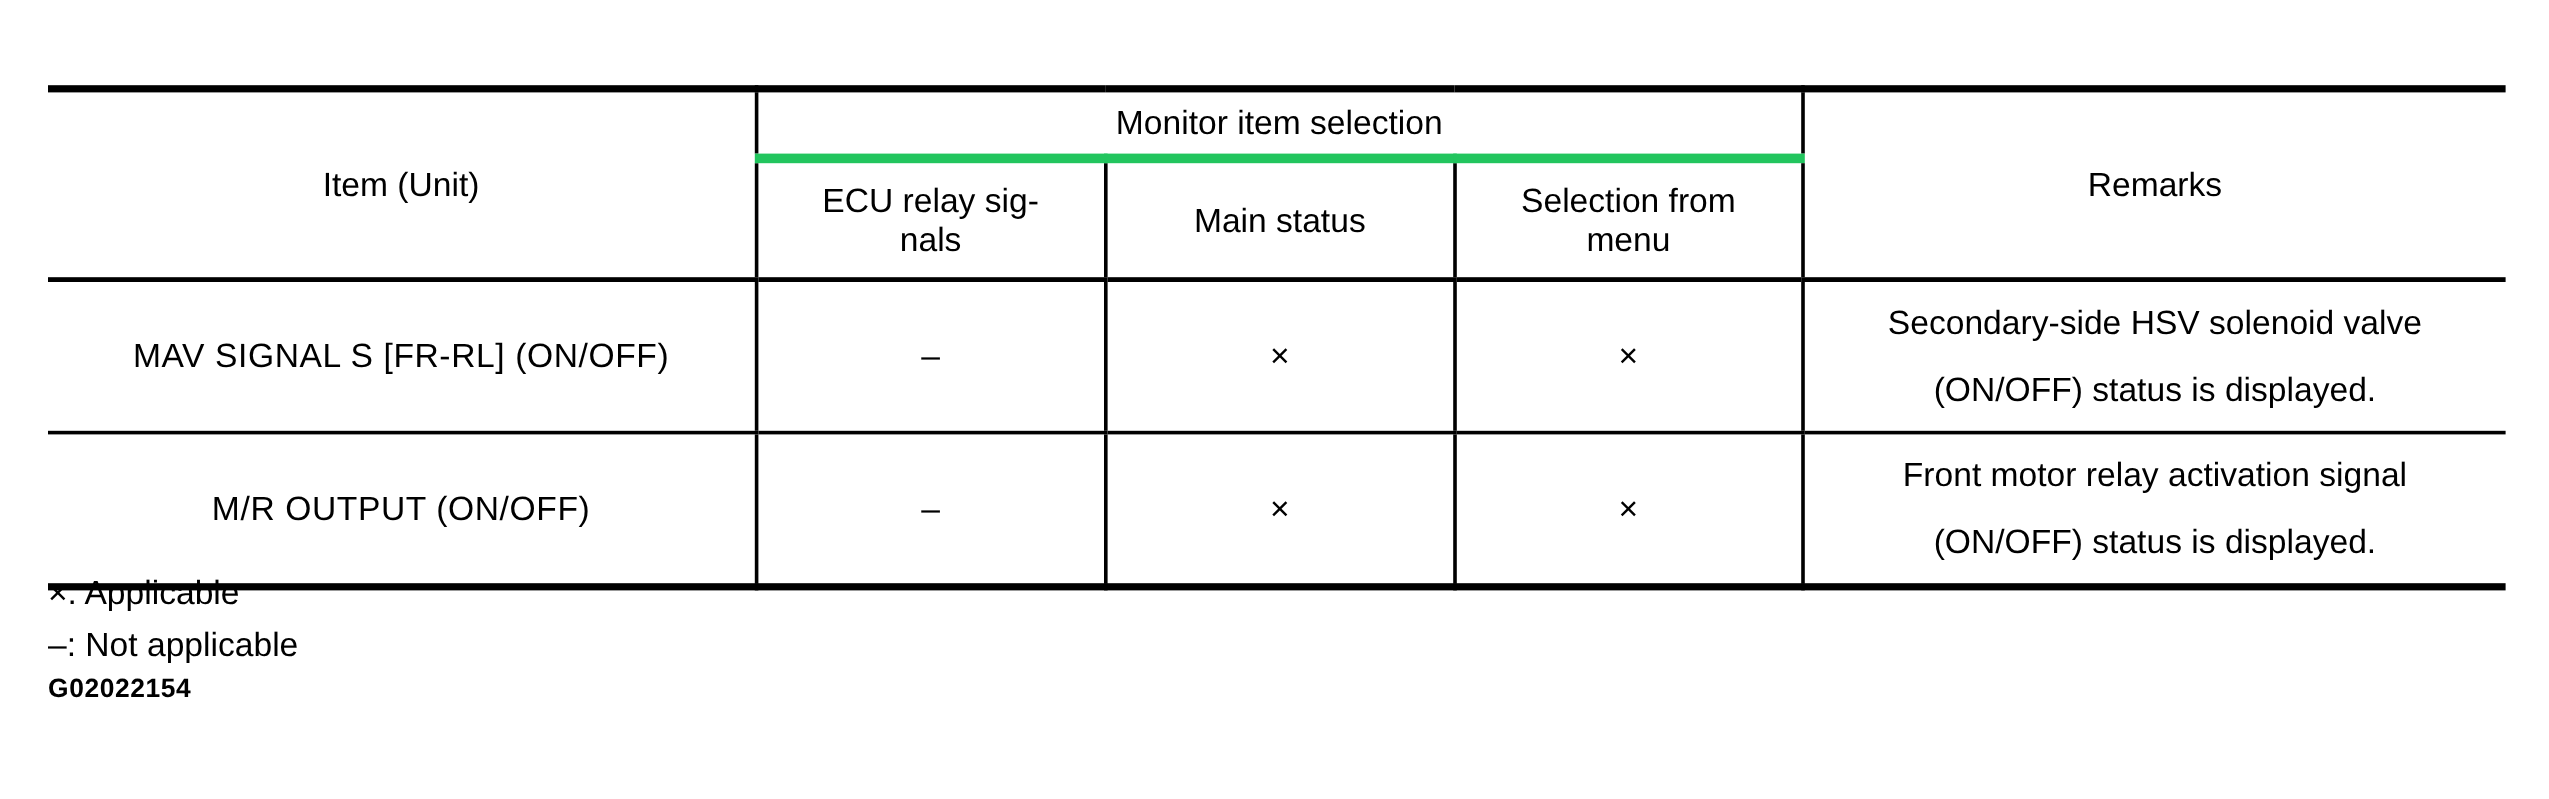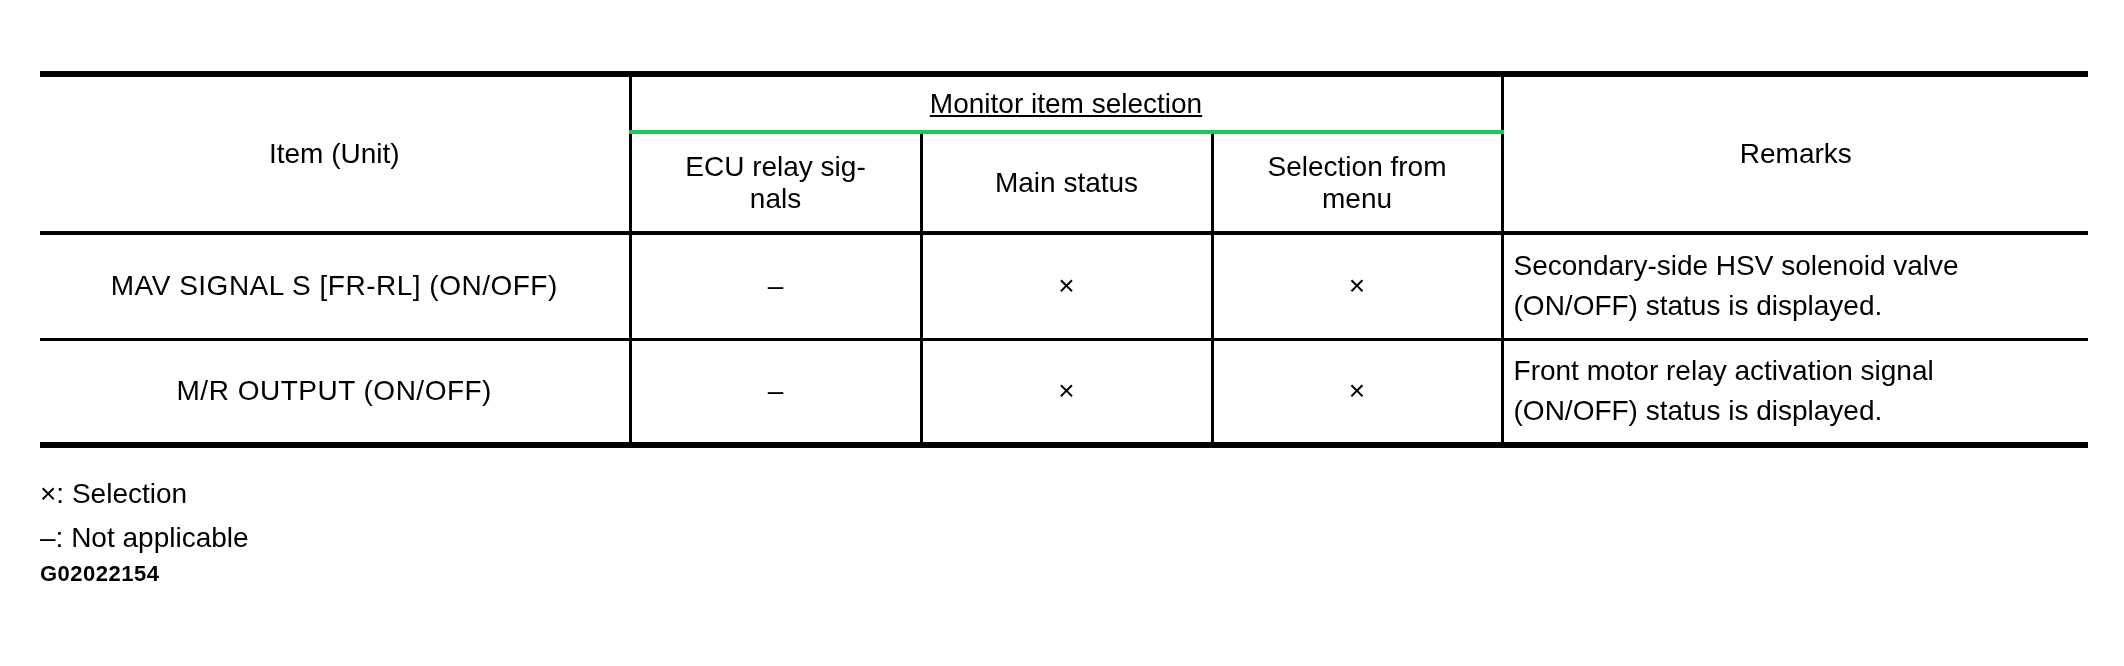--- a/index.html
+++ b/index.html
@@ -29,37 +29,37 @@
   }
   .doc-table th, .doc-table td {
     font-weight: normal;
     padding: 6px 10px;
     vertical-align: middle;
     overflow: hidden;
   }
   
   .v-sep { border-left: 3px solid #000; }
   
-  .monitor-head { border-bottom: 4px solid #22c55e; text-decoration: underline; }
+  .monitor-head { border-bottom: 8px solid #22c55e; }
   .head-body-sep { border-bottom: 4px solid #000; }
   .row-sep td { border-bottom: 3px solid #000; }
   tr.hr1 { height: 58px; }
   tr.hr2 { height: 101px; }
   tr.dr  { height: 106px; }
   .center { text-align: center; }
   .wrap { white-space: pre-line; }
   .item-cell {
     text-align: center;
     padding-left: 16px;
     letter-spacing: 0.5px;
   }
   .remarks-cell {
-    text-align: left;
+    text-align: center;
     padding-left: 14px;
-    line-height: 40px;
+    line-height: 56px;
     white-space: pre-line;
   }
   .mark-cell { text-align: center; }
   .legend {
     position: absolute;
     left: 40px;
     top: 472px;
     font-size: 28px;
     line-height: 44px;
   }
@@ -111,19 +111,19 @@
       <td class="mark-cell v-sep">–</td>
       <td class="mark-cell v-sep">×</td>
       <td class="mark-cell v-sep">×</td>
       <td class="remarks-cell v-sep">Front motor relay activation signal
 (ON/OFF) status is displayed.</td>
     </tr>
   </tbody>
     </table>
 
   <div class="legend">
-    <div>×: Selection</div>
+    <div>×: Applicable</div>
     <div>–: Not applicable</div>
   </div>
 
   <div class="figure-id">G02022154</div>
 
 </div>
 
 </body></html>

